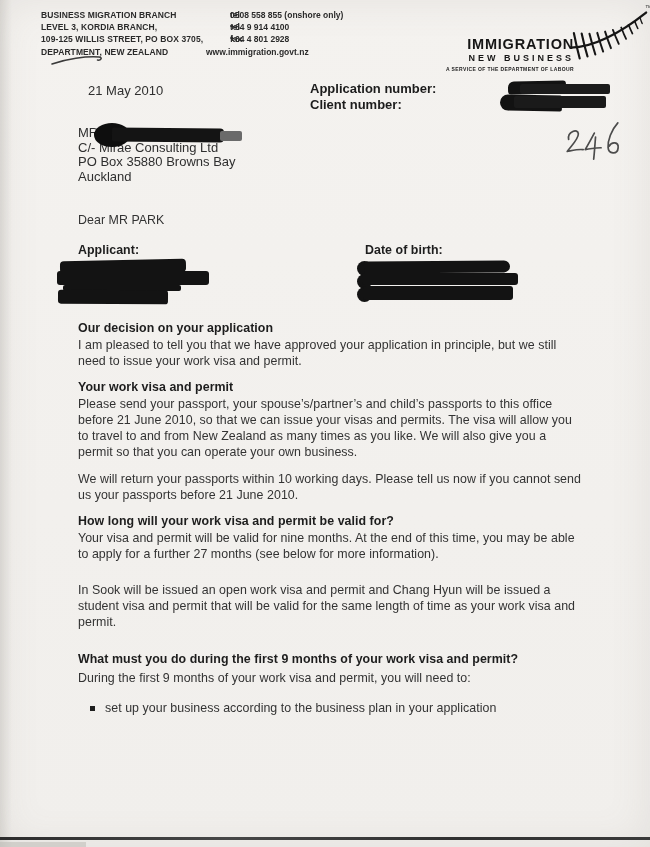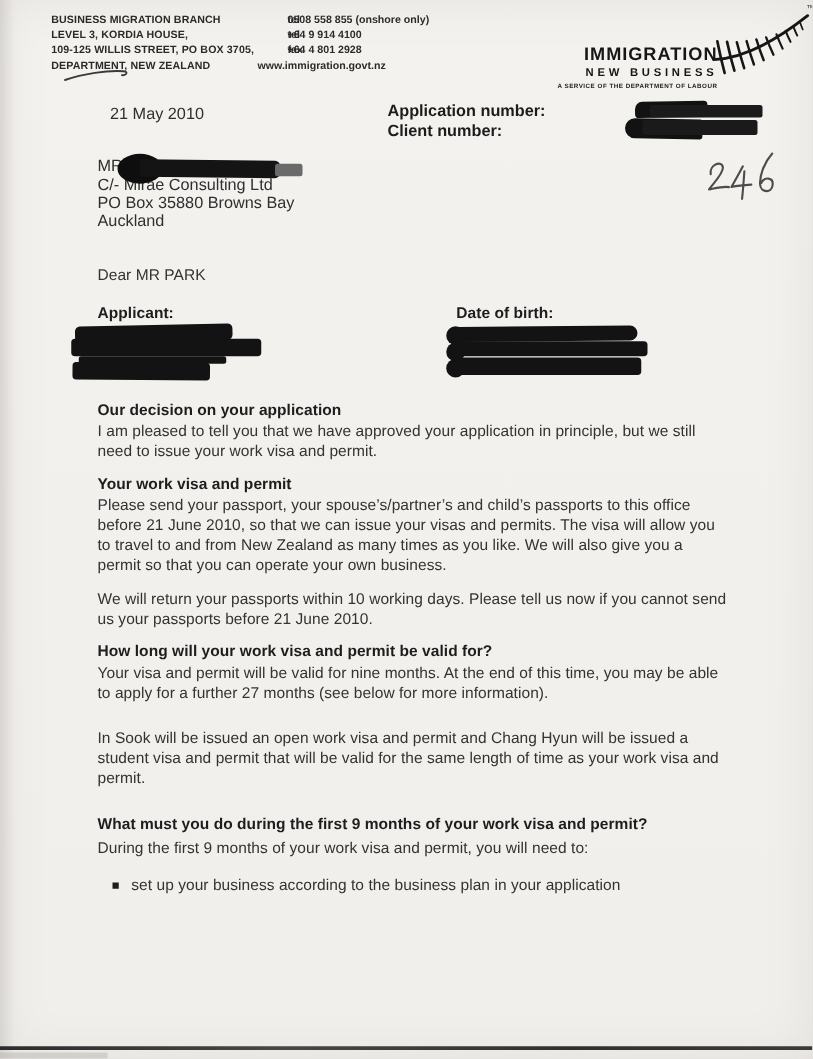--- a/index.html
+++ b/index.html
@@ -85,21 +85,21 @@
               background:linear-gradient(90deg,#2c2c2c,#474747 35%,#303030 70%,#3a3a3a); }
   .smudge { position:absolute; left:0; top:842px; width:86px; height:5px; background:#bdbbb7; opacity:.55; }
 </style>
 </head>
 <body>
 
 <div class="page">
 
   <div class="lh-left">
     <div>BUSINESS MIGRATION BRANCH</div>
-    <div>LEVEL 3, KORDIA HOUSE,</div>
+    <div>LEVEL 3, KORDIA BRANCH,</div>
     <div>109-125 WILLIS STREET, PO BOX 3705,</div>
     <div>DEPARTMENT, NEW ZEALAND</div>
   </div>
 
   <div class="lh-contact">
     <div class="row">
       <span class="lbl">tel</span>
       <span class="val">0508 558 855 (onshore only)</span>
     </div>
     <div class="row">

